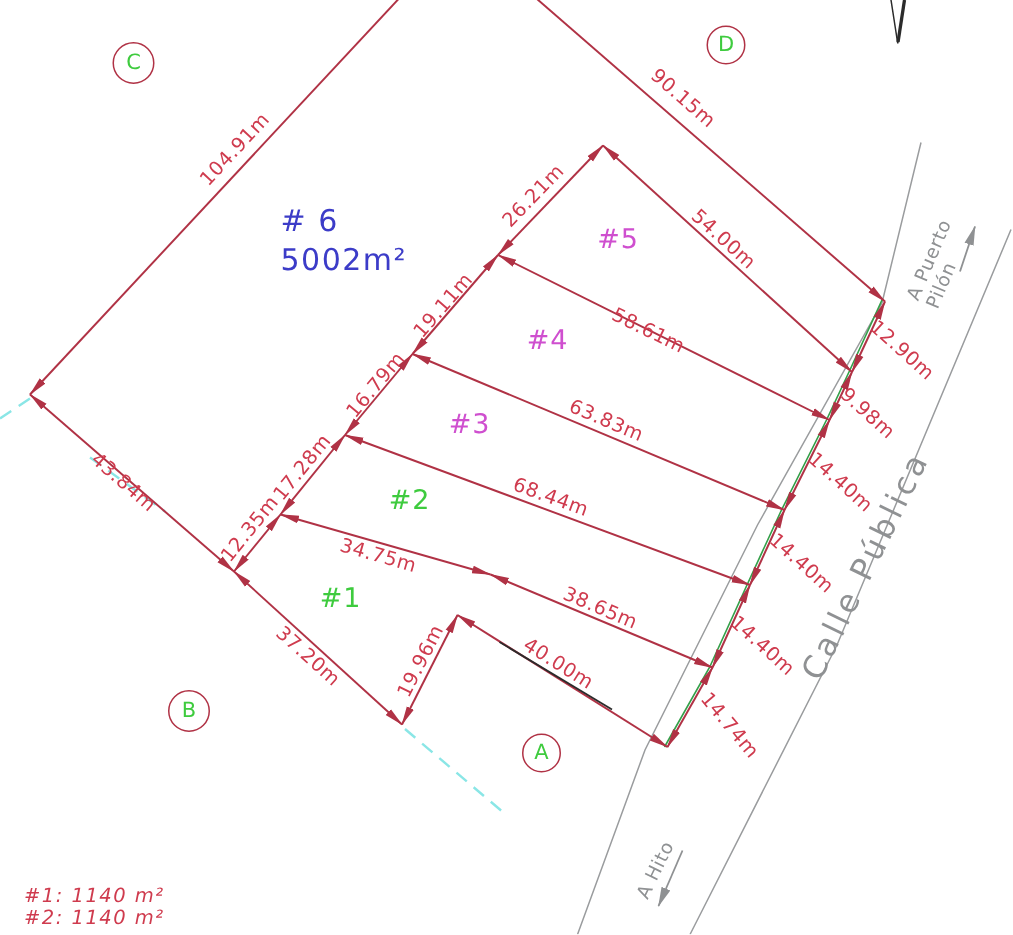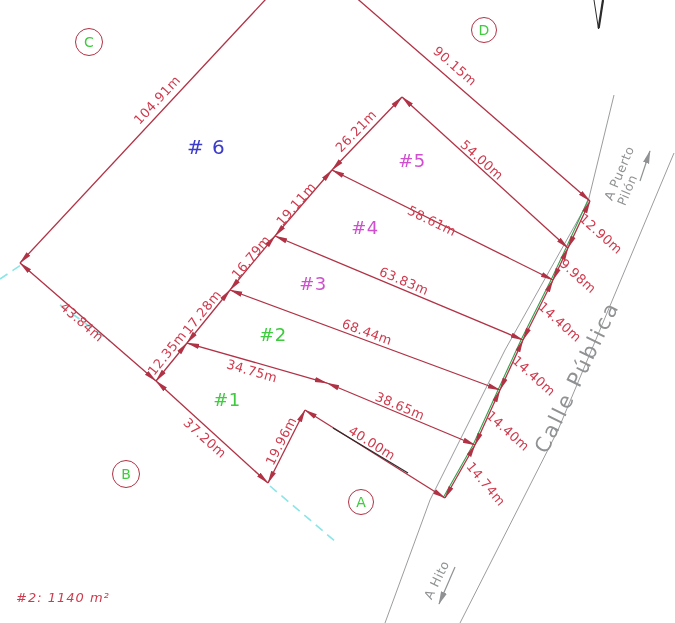--- a/index.html
+++ b/index.html
@@ -96,30 +96,32 @@
       <line x1="230" y1="290" x2="500" y2="390"></line>
       <line x1="187" y1="343" x2="327" y2="383"></line>
       <line x1="327" y1="383" x2="475" y2="445"></line>
     </g>
 
     <line x1="333" y1="428" x2="408" y2="473" stroke="#2b2b2b" stroke-width="1.2"></line>
   </svg>
 
   <div class="bluelot" style="left: 187px; top: 134px;">
     <div># 6</div>
+    <div>5002m²</div>
   </div>
 
   <div class="roadtxt calle" style="left: 577px; top: 377px; transform: translate(-50%, -50%) rotate(-64deg);">Calle Pública</div>
   <div class="roadtxt dest" style="left: 626px; top: 176px; text-align: left; transform: translate(-50%, -50%) rotate(-67deg);">
     <div>A Puerto</div>
     <div>Pilón</div>
   </div>
   <div class="roadtxt dest" style="left: 437px; top: 580px; transform: translate(-50%, -50%) rotate(-64deg);">A Hito</div>
 
   <div class="summary">
+    <div>#1:  1140  m²</div>
     <div>#2:  1140  m²</div>
   </div>
 
   <div id="labels-layer">
       <span class="lbl dim" style="left: 157px; top: 100px; transform: translate(-50%, -50%) rotate(-47deg);">104.91m</span>
       <span class="lbl dim" style="left: 455px; top: 66px; transform: translate(-50%, -50%) rotate(41deg);">90.15m</span>
       <span class="lbl dim" style="left: 356px; top: 131px; transform: translate(-50%, -50%) rotate(-46deg);">26.21m</span>
       <span class="lbl dim" style="left: 482px; top: 160px; transform: translate(-50%, -50%) rotate(42deg);">54.00m</span>
       <span class="lbl dim" style="left: 432px; top: 221px; transform: translate(-50%, -50%) rotate(26deg);">58.61m</span>
       <span class="lbl dim" style="left: 404px; top: 281px; transform: translate(-50%, -50%) rotate(23deg);">63.83m</span>

